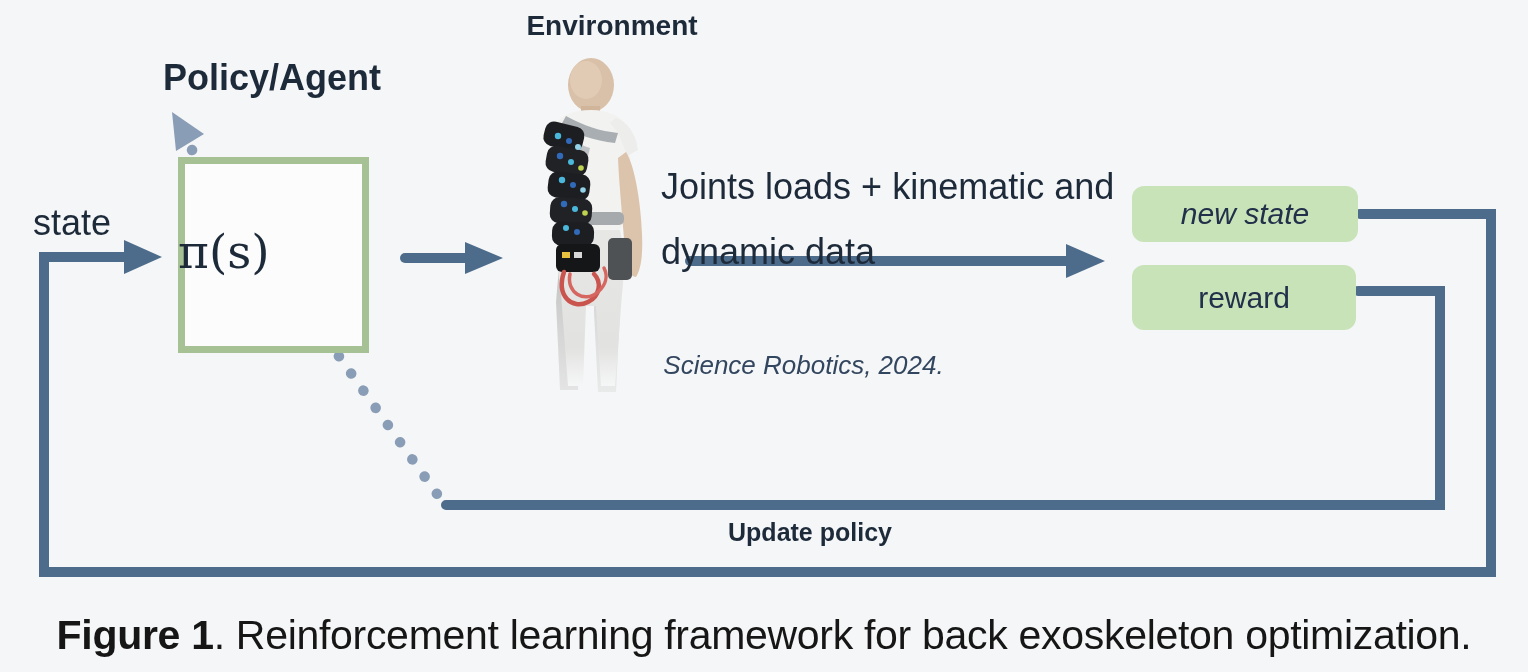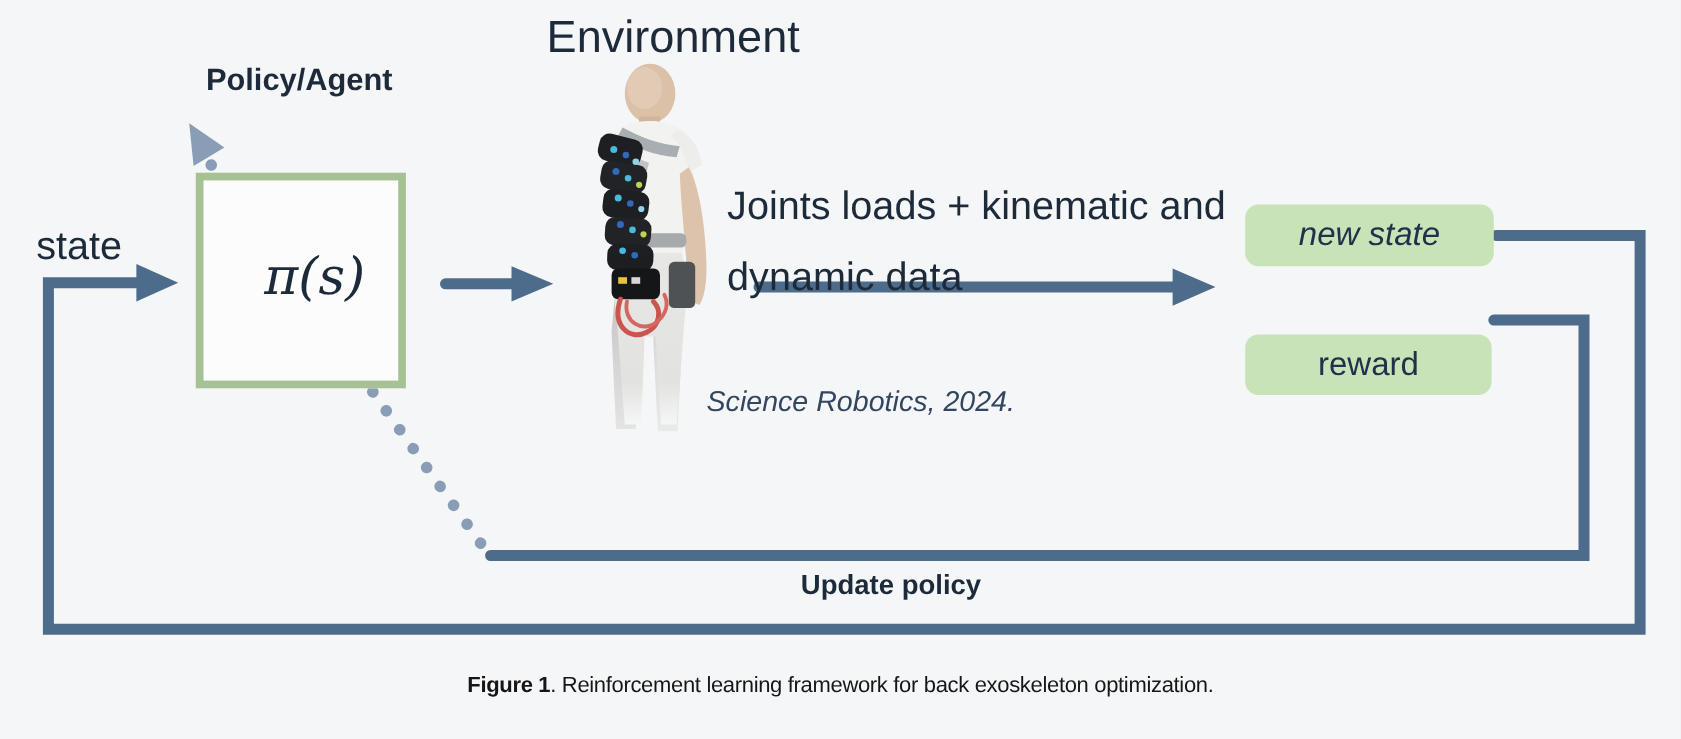--- a/index.html
+++ b/index.html
@@ -8,52 +8,52 @@
     background:#e9eaeb;
   }
   .stage{
     position:relative;
     width:1528px;height:672px;
     background:#f5f6f7;
     overflow:hidden;
   }
   .abs{position:absolute;}
   .lbl{color:#1d2a3a;white-space:nowrap;}
-  .title{font-weight:400;font-size:41px;text-align:center;}
-  .small-title{font-weight:700;font-size:28px;text-align:center;}
+  .title{font-weight:700;font-size:28px;text-align:center;}
+  .small-title{font-weight:700;font-size:36px;text-align:center;}
   #connector-layer{position:absolute;left:0;top:0;}
   .policy-box{
     position:absolute;
     left:178px;top:157px;width:177px;height:182px;
     border:7px solid #a6c193;
     background:#fbfcfb;
   }
   .pi-formula{
     position:absolute;left:178px;top:224px;width:154px;
-    text-align:right;
+    text-align:left;
     font-family:"DejaVu Serif", serif;
-    font-style:italic;font-size:47px;color:#1d2a3a;
+    font-size:47px;color:#1d2a3a;
   }
   .state-label{font-size:36px;}
   .io-text{font-size:36px;text-align:left;line-height:36px;padding-left:41px;}
   .citation{
     font-size:26px;font-style:italic;color:#33465f;
     text-align:center;line-height:29px;
   }
   .green-pill{
     position:absolute;
     background:#c9e3b9;
     border-radius:12px;
     display:flex;align-items:center;justify-content:center;
     font-size:30px;color:#22304a;
   }
   .update-policy{font-weight:700;font-size:25px;text-align:center;}
   .caption{
     position:absolute;left:0;top:612px;width:1528px;
-    text-align:center;font-size:20px;color:#161616;
+    text-align:center;font-size:41px;color:#161616;
     letter-spacing:-0.3px;
   }
   .caption b{font-weight:700;}
 </style>
 </head>
 <body>
 
 <div class="stage">
 
   <svg id="connector-layer" width="1528" height="672" viewBox="0 0 1528 672">
@@ -146,24 +146,24 @@
       <rect x="76" y="200" width="8" height="6" fill="#d8d8d8"></rect>
 
       <path d="M66 220 C58 244 74 258 90 250 C102 244 104 230 96 222" fill="none" stroke="#c9504a" stroke-width="4.5" stroke-linecap="round"></path>
       <path d="M72 222 C68 240 86 252 100 240 C108 233 110 224 106 216" fill="none" stroke="#d4635c" stroke-width="3.5" stroke-linecap="round"></path>
     </g>
   </svg>
 
   <div class="abs lbl io-text" style="left:620px;top:169px;width:530px;">Joints loads + kinematic and</div>
   <div class="abs lbl io-text" style="left:620px;top:206px;width:530px;margin-top:28px;">dynamic data</div>
 
-  <div class="abs citation" style="left:560px;top:351px;width:445px;">Science Robotics, 2024.</div>
+  <div class="abs citation" style="left:560px;top:351px;width:445px;padding-left:21px;">Science Robotics, 2024.</div>
 
   <div class="green-pill" style="left:1132px;top:186px;width:226px;height:56px;font-style:italic;">new state</div>
-  <div class="green-pill" style="left:1132px;top:265px;width:224px;height:55px;margin-top:39px;">reward</div>
+  <div class="green-pill" style="left:1132px;top:265px;width:224px;height:65px;">reward</div>
 
   <div class="abs lbl update-policy" style="left:610px;top:518px;width:400px;">Update policy</div>
 
   <div class="caption">
     <b>Figure 1</b><span>. Reinforcement learning framework for back exoskeleton optimization.</span>
   </div>
 
 </div>
 
 </body></html>

